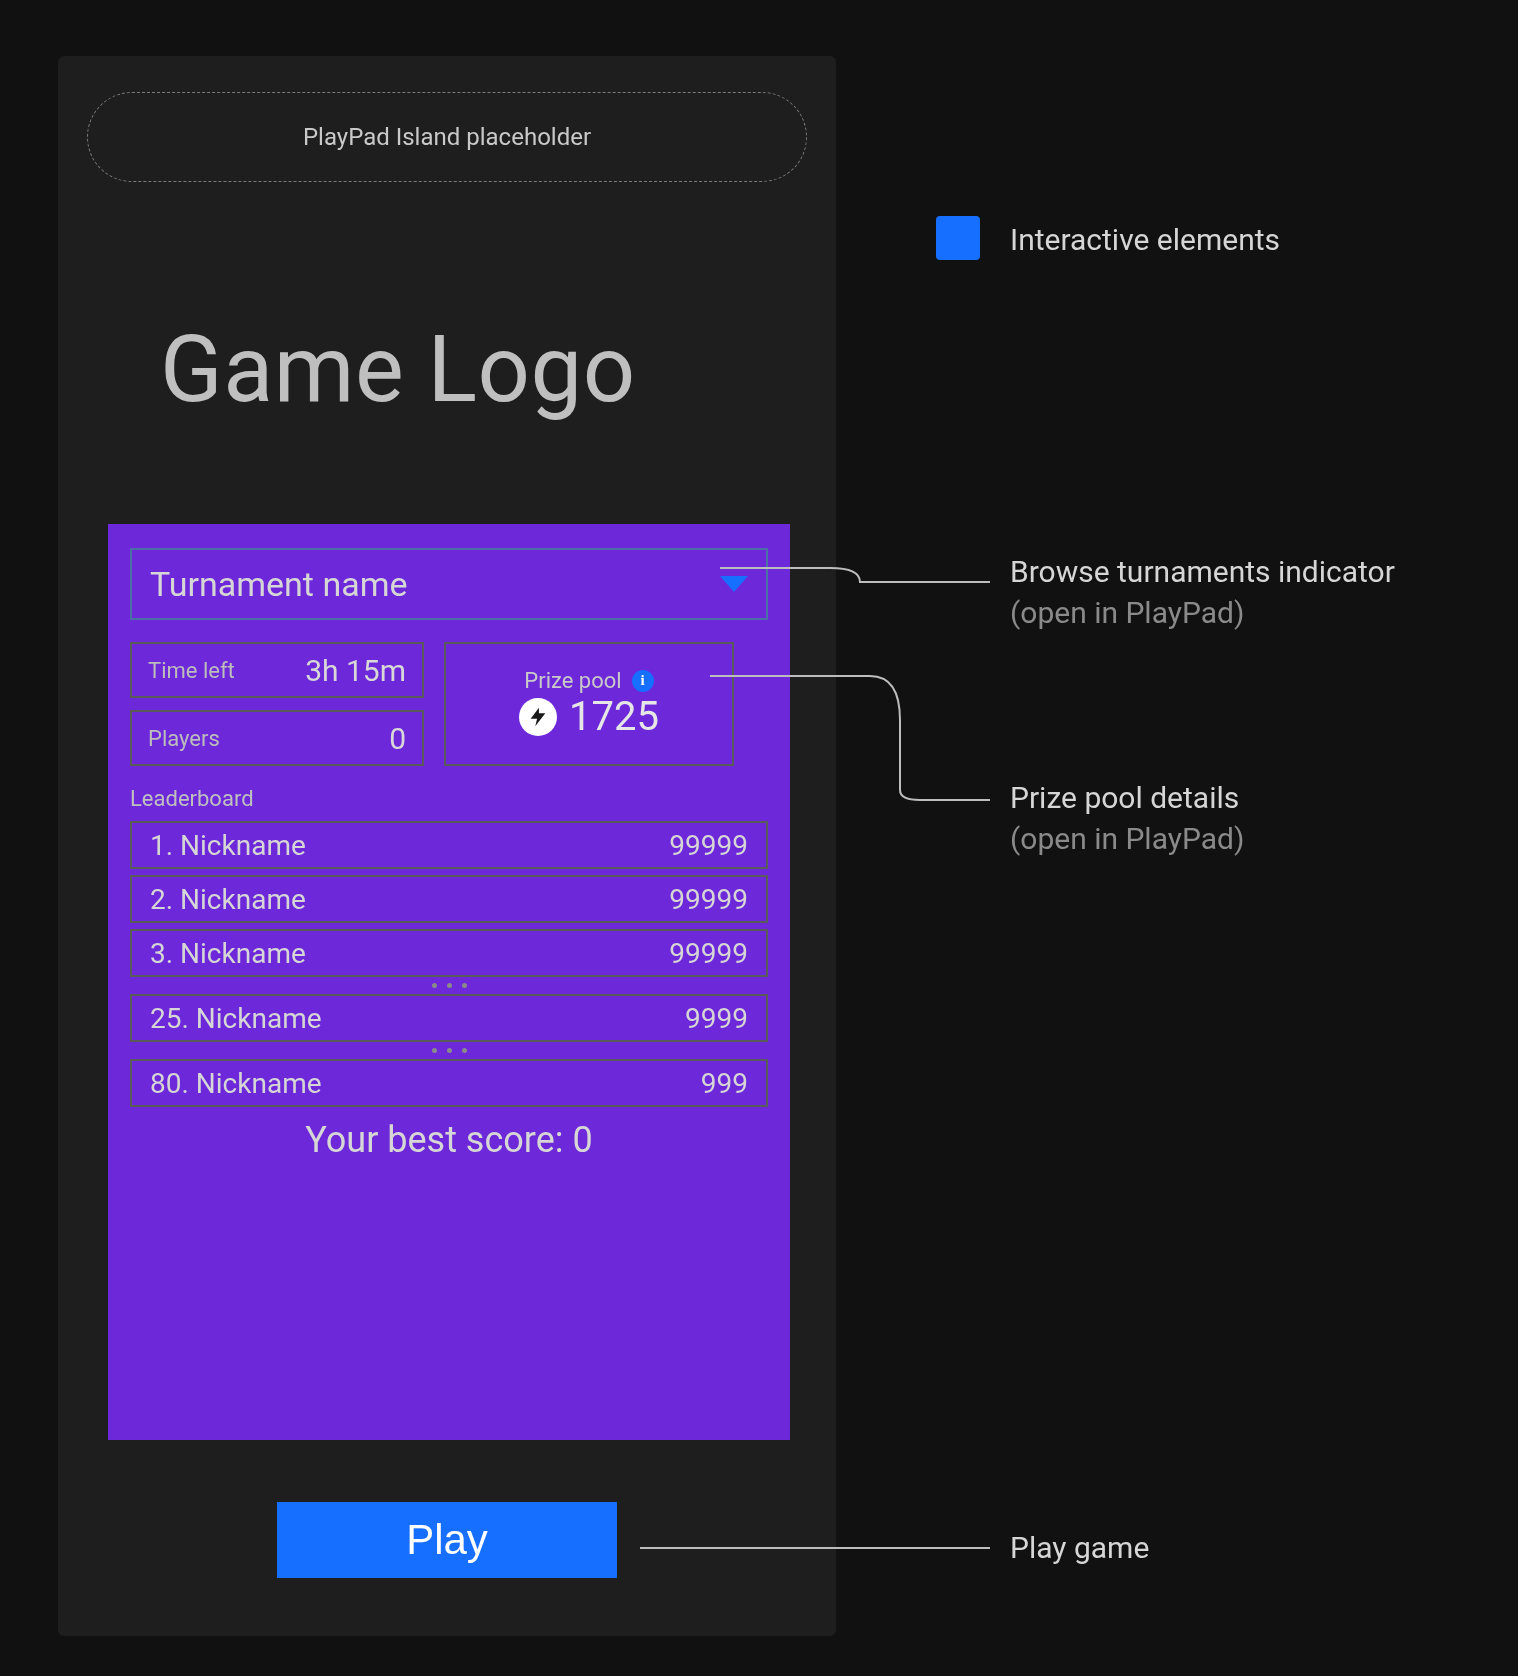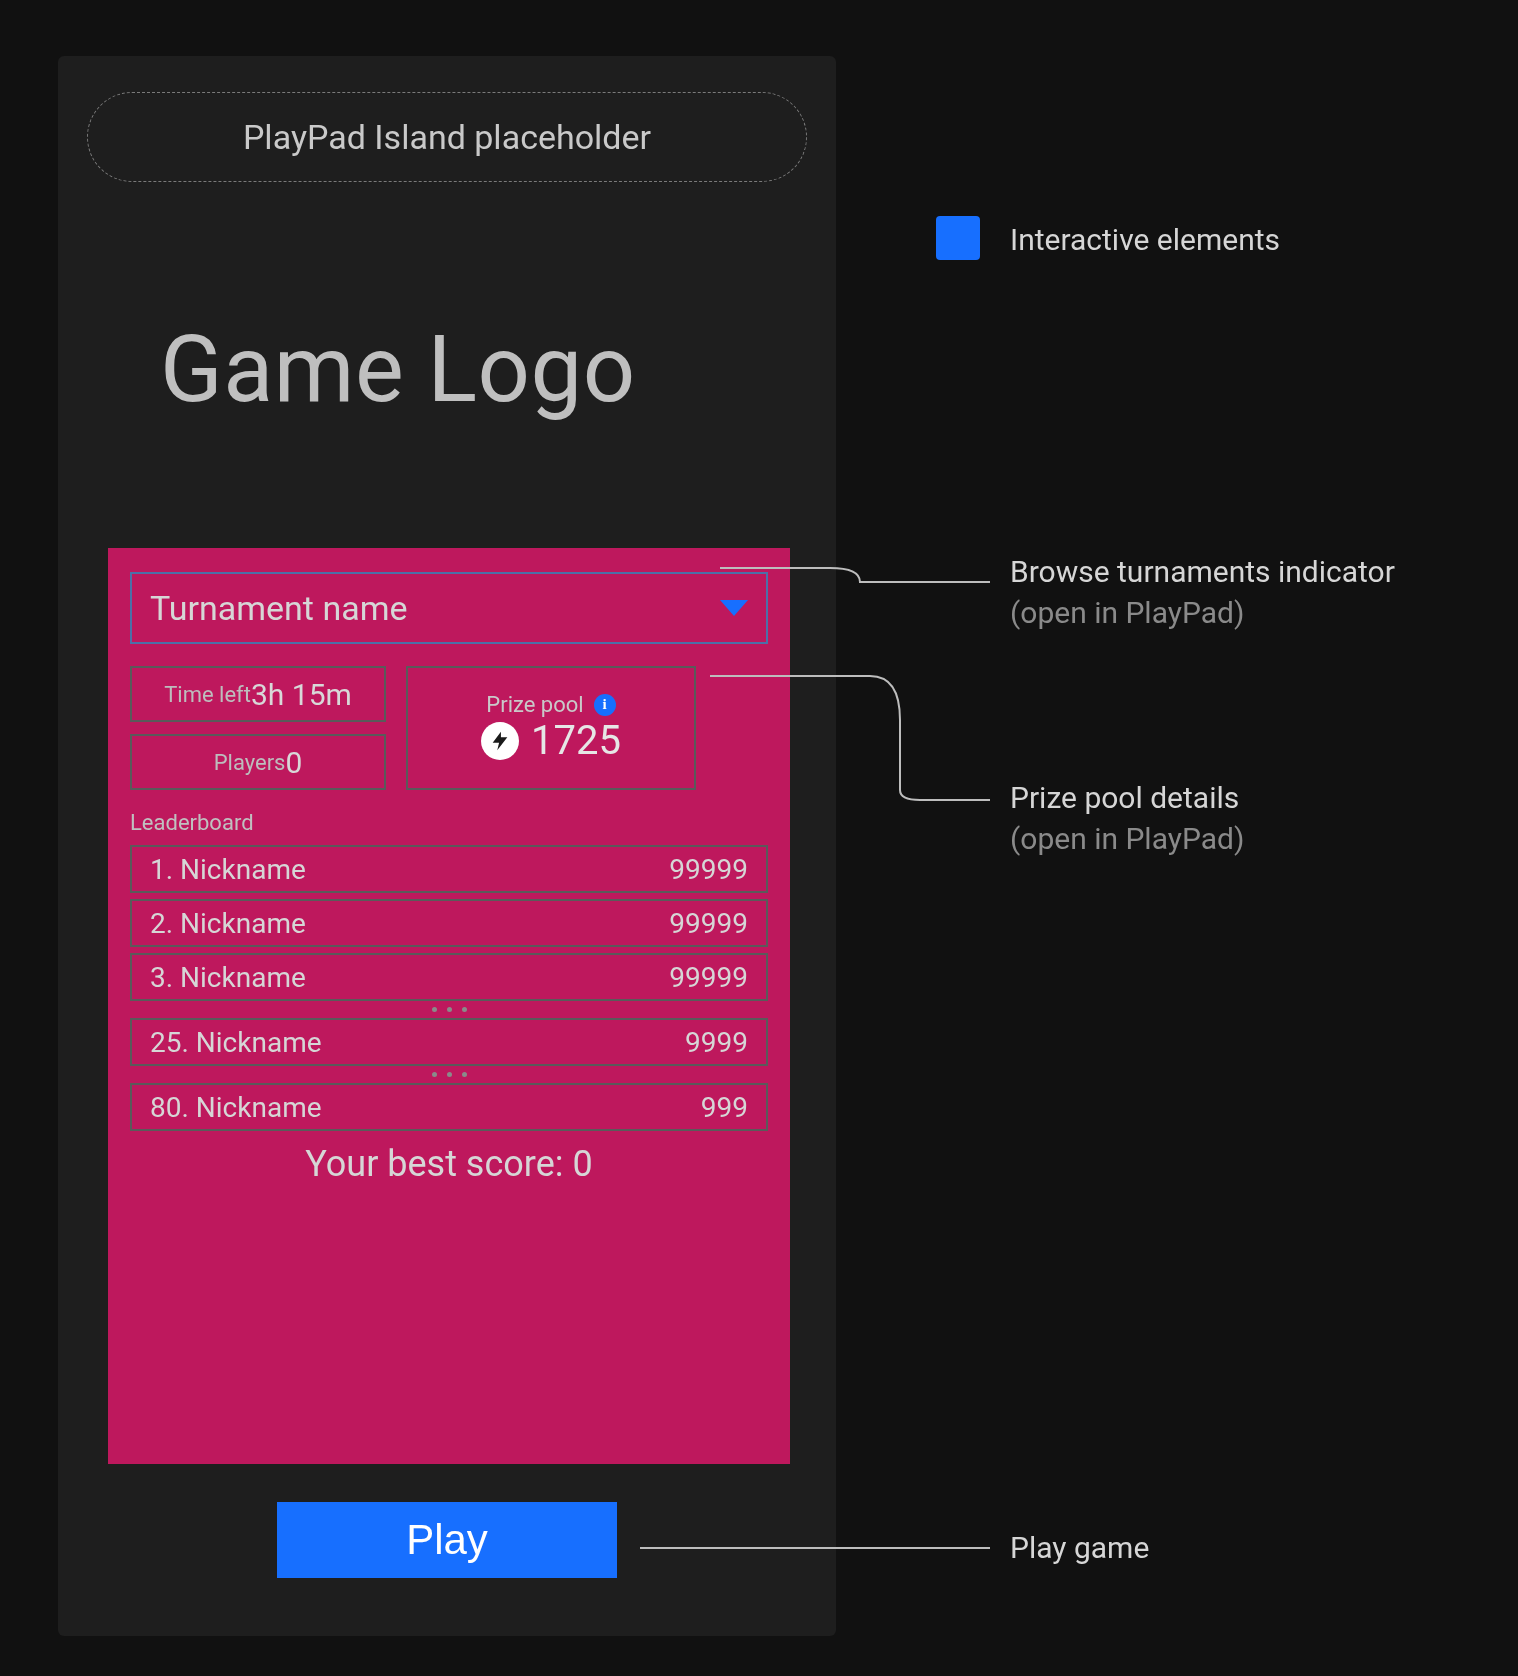--- a/index.html
+++ b/index.html
@@ -34,41 +34,41 @@
     top: 36px;
     transform: translateX(-50%);
     width: 720px;
     height: 90px;
     border: 1px dashed #7a7a7a;
     border-radius: 46px;
     display: flex;
     align-items: center;
     justify-content: center;
     color: #c9c9c9;
-    font-size: 34px;
+    font-size: 24px;
   }
 
   .game-logo {
     position: absolute;
     left: 102px;
     top: 260px;
     font-size: 92px;
     font-weight: 400;
     color: #bfbfbf;
     letter-spacing: 0.5px;
   }
 
   
   .tournament-card {
     position: absolute;
     left: 50px;
-    top: 492px;
+    top: 468px;
     width: 682px;
     height: 916px;
-    background: #be185d;
+    background: #6d28d9;
     padding: 24px 22px 0 22px;
   }
 
   
   .selector {
     height: 72px;
     border: 2px solid #4d6fa8;
     background: transparent;
     display: flex;
     align-items: center;
@@ -92,26 +92,26 @@
     display: flex;
     gap: 20px;
     margin-top: 22px;
   }
   .stats-col {
     display: flex;
     flex-direction: column;
     gap: 12px;
   }
   .stat-box {
-    width: 256px;
+    width: 294px;
     height: 56px;
     border: 2px solid #5a5a5a;
     display: flex;
     align-items: center;
-    justify-content: center;
+    justify-content: space-between;
     padding: 0 16px;
     font-size: 24px;
     color: #c9c9c9;
   }
   .stat-box .label { font-size: 22px; color: #bdbdbd; }
   .stat-box .value { font-size: 30px; color: #d8d8d8; }
 
   .prize-box {
     width: 290px;
     height: 124px;

